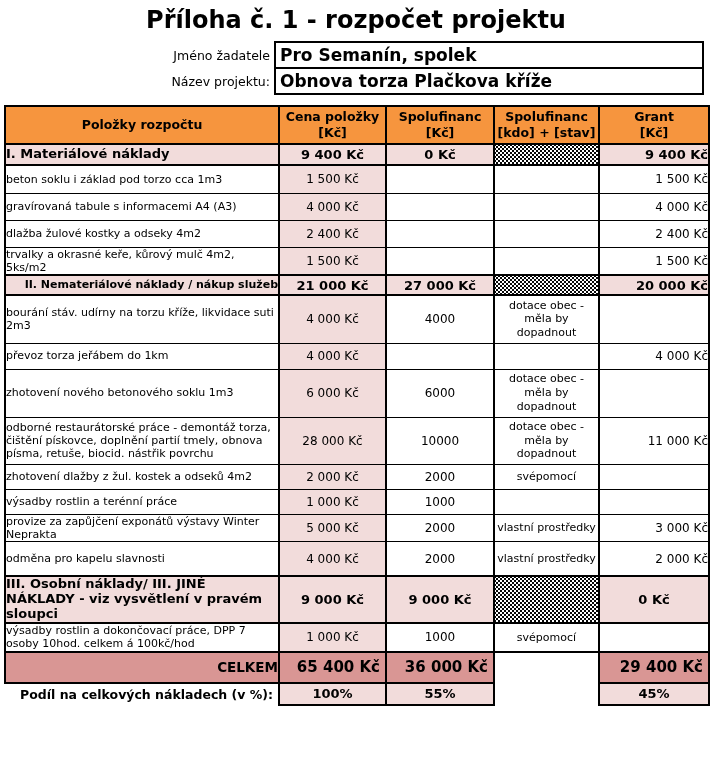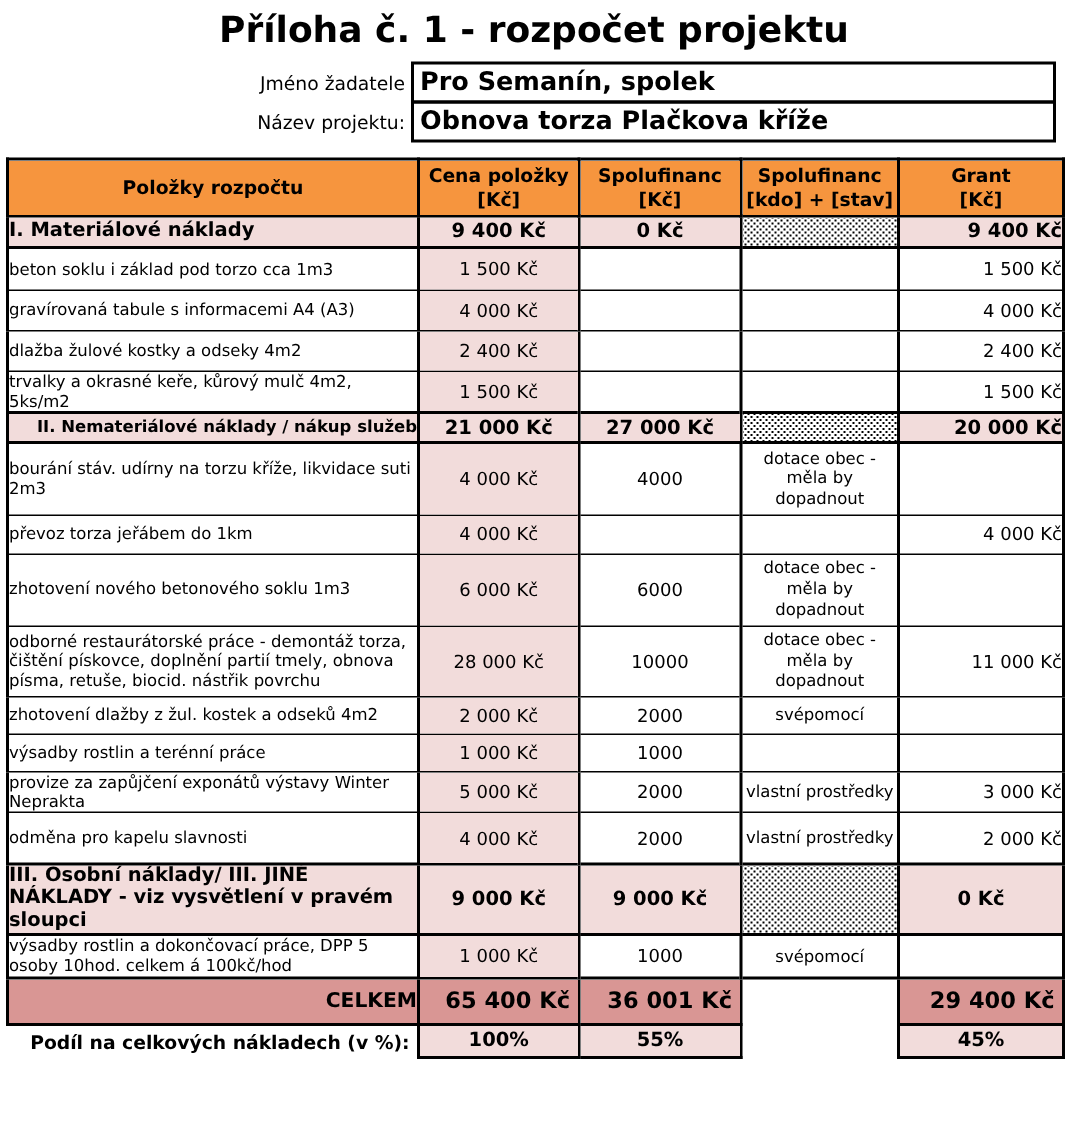--- a/index.html
+++ b/index.html
@@ -202,31 +202,31 @@
   </tr>
 
   <tr class="sec sec3" style="height:44px">
     <td class="c1">III. Osobní náklady/ III. JINÉ NÁKLADY - viz vysvětlení v pravém sloupci</td>
     <td class="c2">9 000 Kč</td>
     <td class="c3">9 000 Kč</td>
     <td class="c4 hatch"></td>
     <td class="c5">0 Kč</td>
   </tr>
   <tr class="data" style="height:26px">
-    <td class="c1">výsadby rostlin a dokončovací práce, DPP 5 osoby 10hod. celkem á 100kč/hod</td>
+    <td class="c1">výsadby rostlin a dokončovací práce, DPP 7 osoby 10hod. celkem á 100kč/hod</td>
     <td class="c2">1 000 Kč</td>
     <td class="c3">1000</td>
     <td class="c4">svépomocí</td>
     <td class="c5"></td>
   </tr>
 
   <tr class="tot" style="height:31px">
     <td class="c1">CELKEM</td>
     <td class="num">65 400 Kč</td>
-    <td class="num">36 001 Kč</td>
+    <td class="num">36 000 Kč</td>
     <td class="t4"></td>
     <td class="num">29 400 Kč</td>
   </tr>
   <tr class="shr" style="height:22px">
     <td class="share-label">Podíl na celkových nákladech (v %):</td>
     <td class="share-val">100%</td>
     <td class="share-val">55%</td>
     <td class="share-empty"></td>
     <td class="share-val">45%</td>
   </tr>

